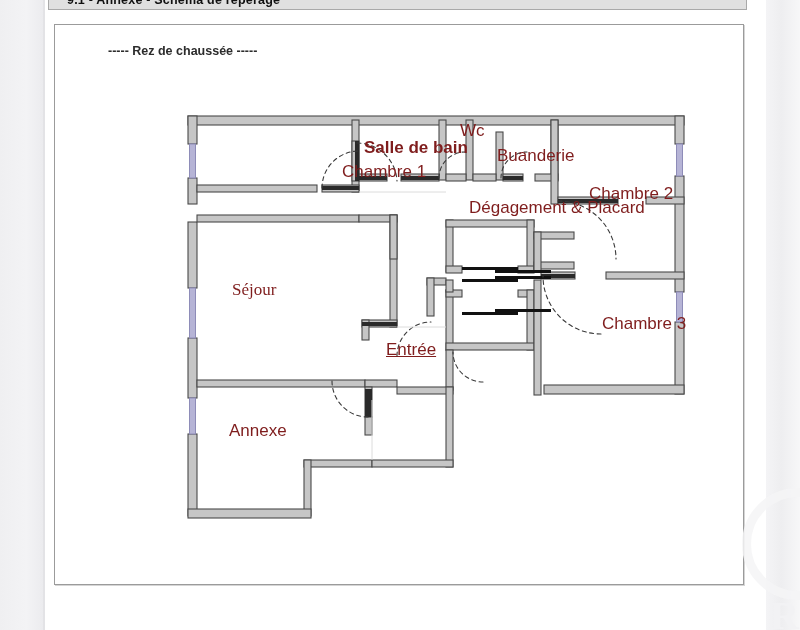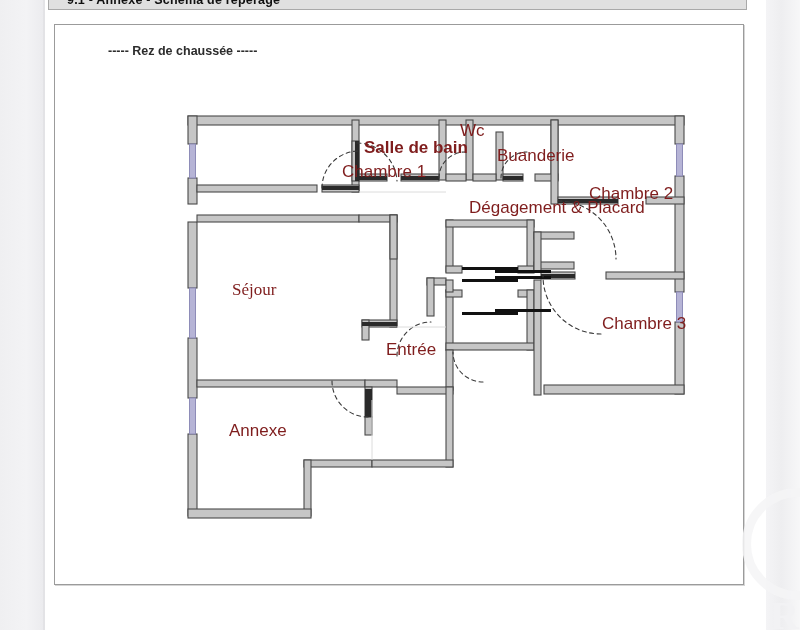--- a/index.html
+++ b/index.html
@@ -328,21 +328,21 @@
     <div class="room-label" style="left:451px; top:146px;">Buanderie</div>
 
     <div class="room-label" style="left:543px; top:176px;margin-top:8px;">Chambre 2</div>
 
     <div class="room-label" style="left:375px; top:198px;margin-left:48px;">Dégagement &amp; Placard</div>
 
     <div class="room-label" style="left:186px; top:280px;font-family:Liberation Serif, serif;">Séjour</div>
 
     <div class="room-label" style="left:556px; top:314px;">Chambre 3</div>
 
-    <div class="room-label" style="left:340px; top:340px;">Entrée</div>
+    <div class="room-label" style="left:340px; top:340px;text-decoration:underline;">Entrée</div>
 
     <div class="room-label" style="left:183px; top:421px;">Annexe</div>
 
   </div>
 
   <div class="right-gutter"></div>
 
   <div class="scroll-track">
     
   </div>

